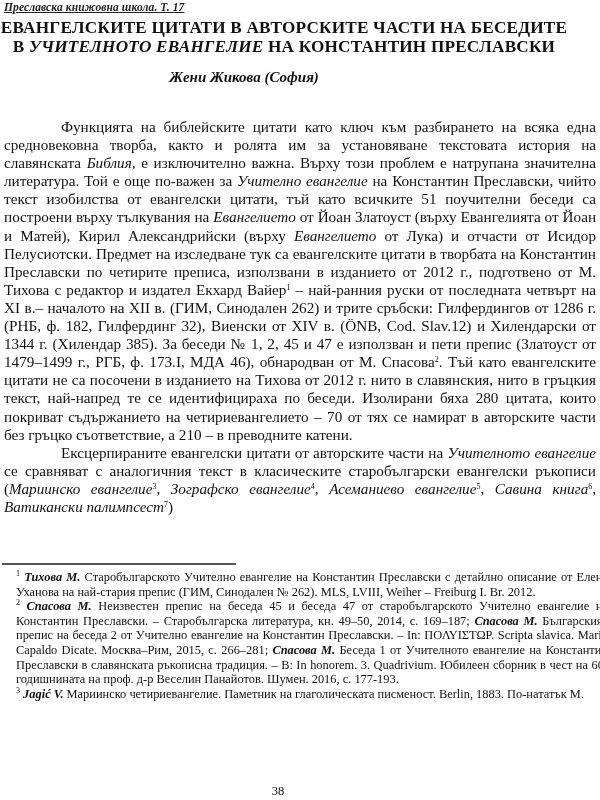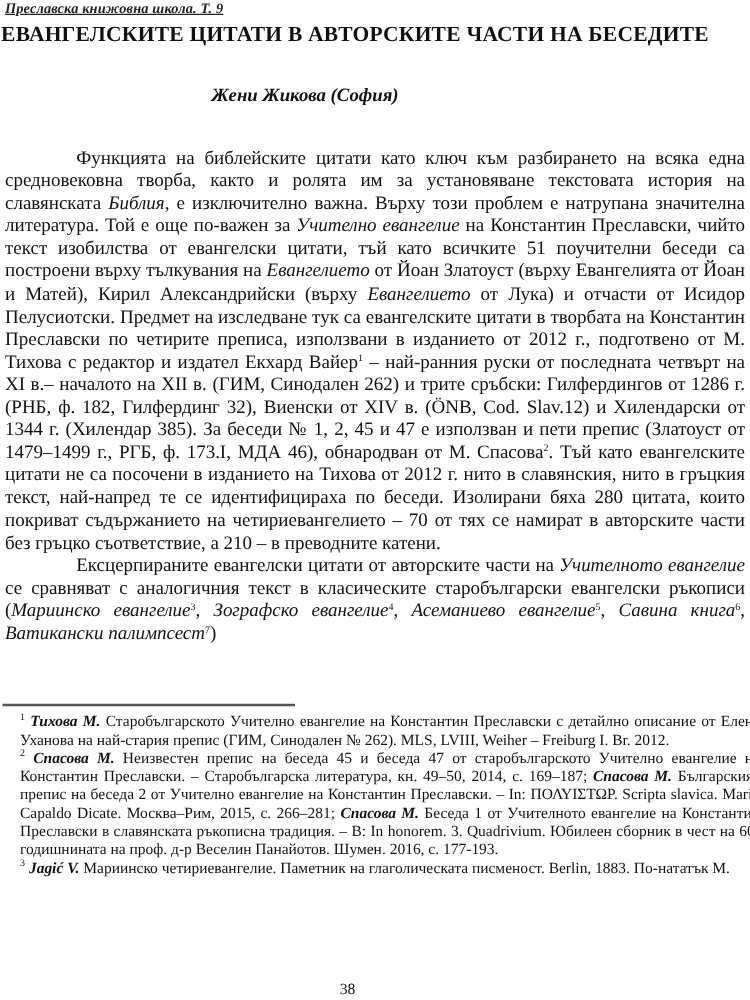--- a/index.html
+++ b/index.html
@@ -18,24 +18,25 @@
   sup { font-size:8px; line-height:0; vertical-align:5px; }
   .rule { position:absolute; left:2px; top:563px; width:234px; height:1.5px; background:#555; }
   .notes { position:absolute; left:16px; top:570px; width:592px; font-size:12.4px; line-height:14.6px; text-align:justify;font-family:Liberation Serif, serif; }
   .notes p { margin:0; }
   .notes b { font-weight:bold; font-style:italic; }
   .pagenum { position:absolute; left:0; top:784px; width:556px; text-align:center; font-size:12.5px; }
 </style>
 </head>
 <body>
 
-<div class="running-head">Преславска книжовна школа. Т. 9</div>
+<div class="running-head">Преславска книжовна школа. Т. 17</div>
 
 <div class="title">
   <div>ЕВАНГЕЛСКИТЕ ЦИТАТИ В АВТОРСКИТЕ ЧАСТИ НА БЕСЕДИТЕ</div>
+  <div><span>В </span><i>УЧИТЕЛНОТО ЕВАНГЕЛИЕ</i><span> НА КОНСТАНТИН ПРЕСЛАВСКИ</span></div>
 </div>
 
 <div class="author">Жени Жикова (София)</div>
 
 <div class="body">
   <p><span>Функцията на библейските цитати като ключ към разбирането на всяка една средновековна творба, както и ролята им за установяване текстовата история на славянската </span><i>Библия</i><span>, е изключително важна. Върху този проблем е натрупана значителна литература. Той е още по-важен за </span><i>Учително евангелие</i><span> на Константин Преславски, чийто текст изобилства от евангелски цитати, тъй като всичките 51 поучителни беседи са построени върху тълкувания на </span><i>Евангелието</i><span> от Йоан Златоуст (върху Евангелията от Йоан и Матей), Кирил Александрийски (върху </span><i>Евангелието</i><span> от Лука) и отчасти от Исидор Пелусиотски. Предмет на изследване тук са евангелските цитати в творбата на Константин Преславски по четирите преписа, използвани в изданието от 2012 г., подготвено от М. Тихова с редактор и издател Екхард Вайер</span><sup>1</sup><span> – най-ранния руски от последната четвърт на XI в.– началото на XII в. (ГИМ, Синодален 262) и трите сръбски: Гилфердингов от 1286 г. (РНБ, ф. 182, Гилфердинг 32), Виенски от XIV в. (ÖNB, Cod. Slav.12) и Хилендарски от 1344 г. (Хилендар 385). За беседи № 1, 2, 45 и 47 е използван и пети препис (Златоуст от 1479–1499 г., РГБ, ф. 173.I, МДА 46), обнародван от М. Спасова</span><sup>2</sup><span>. Тъй като евангелските цитати не са посочени в изданието на Тихова от 2012 г. нито в славянския, нито в гръцкия текст, най-напред те се идентифицираха по беседи. Изолирани бяха 280 цитата, които покриват съдържанието на четириевангелието – 70 от тях се намират в авторските части без гръцко съответствие, а 210 – в преводните катени.</span></p>
   <p><span>Ексцерпираните евангелски цитати от авторските части на </span><i>Учителното евангелие</i><span> се сравняват с аналогичния текст в класическите старобългарски евангелски ръкописи (</span><i>Мариинско евангелие</i><sup>3</sup><span>, </span><i>Зографско евангелие</i><sup>4</sup><span>, </span><i>Асеманиево евангелие</i><sup>5</sup><span>, </span><i>Савина книга</i><sup>6</sup><span>, </span><i>Ватикански палимпсест</i><sup>7</sup><span>)</span></p>
 </div>
 
 <div class="rule"></div>

